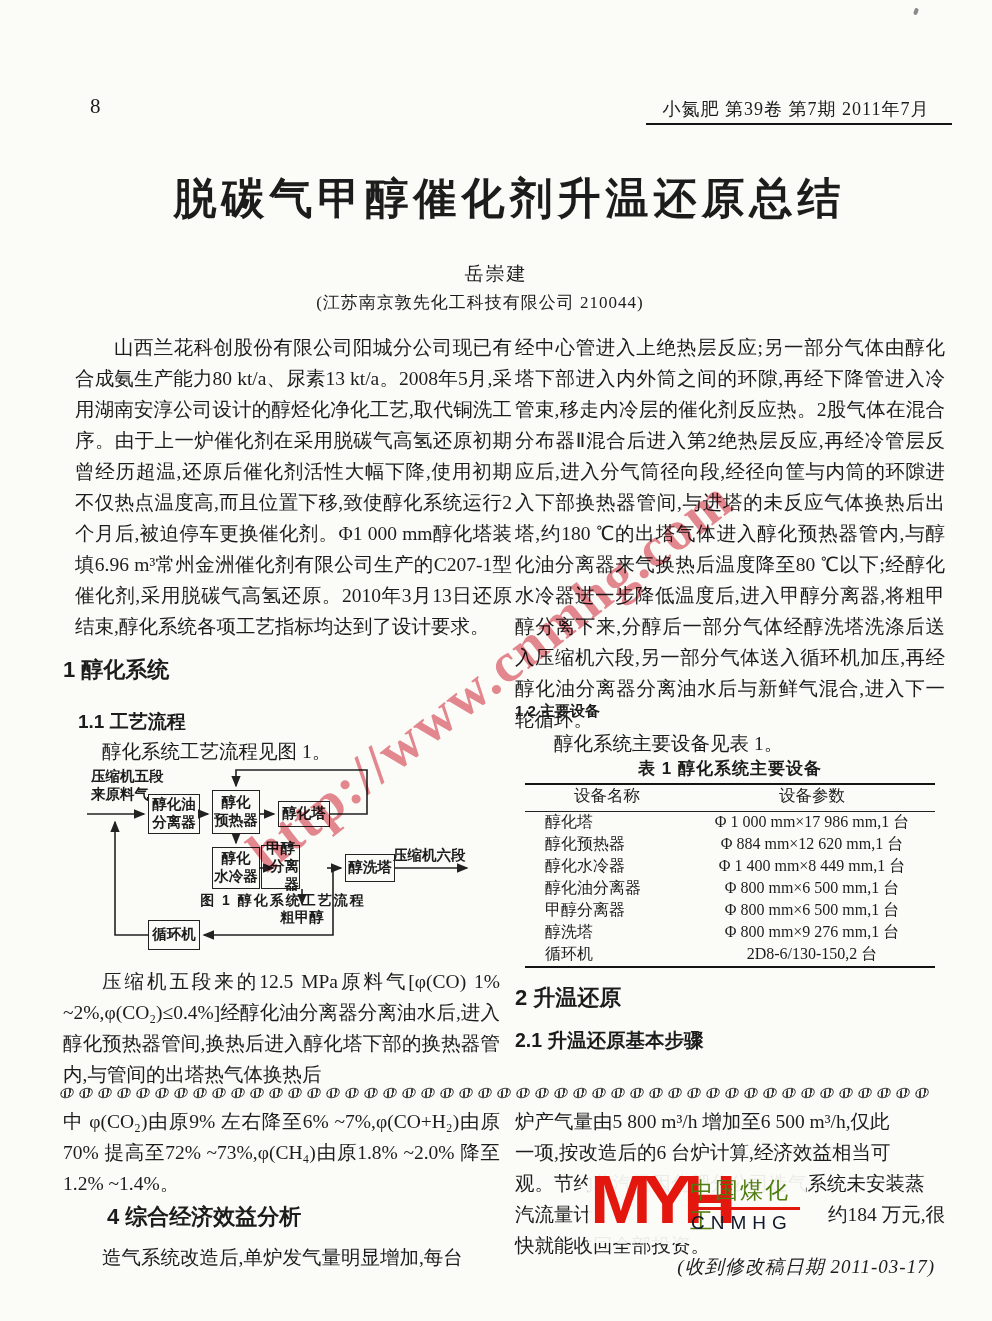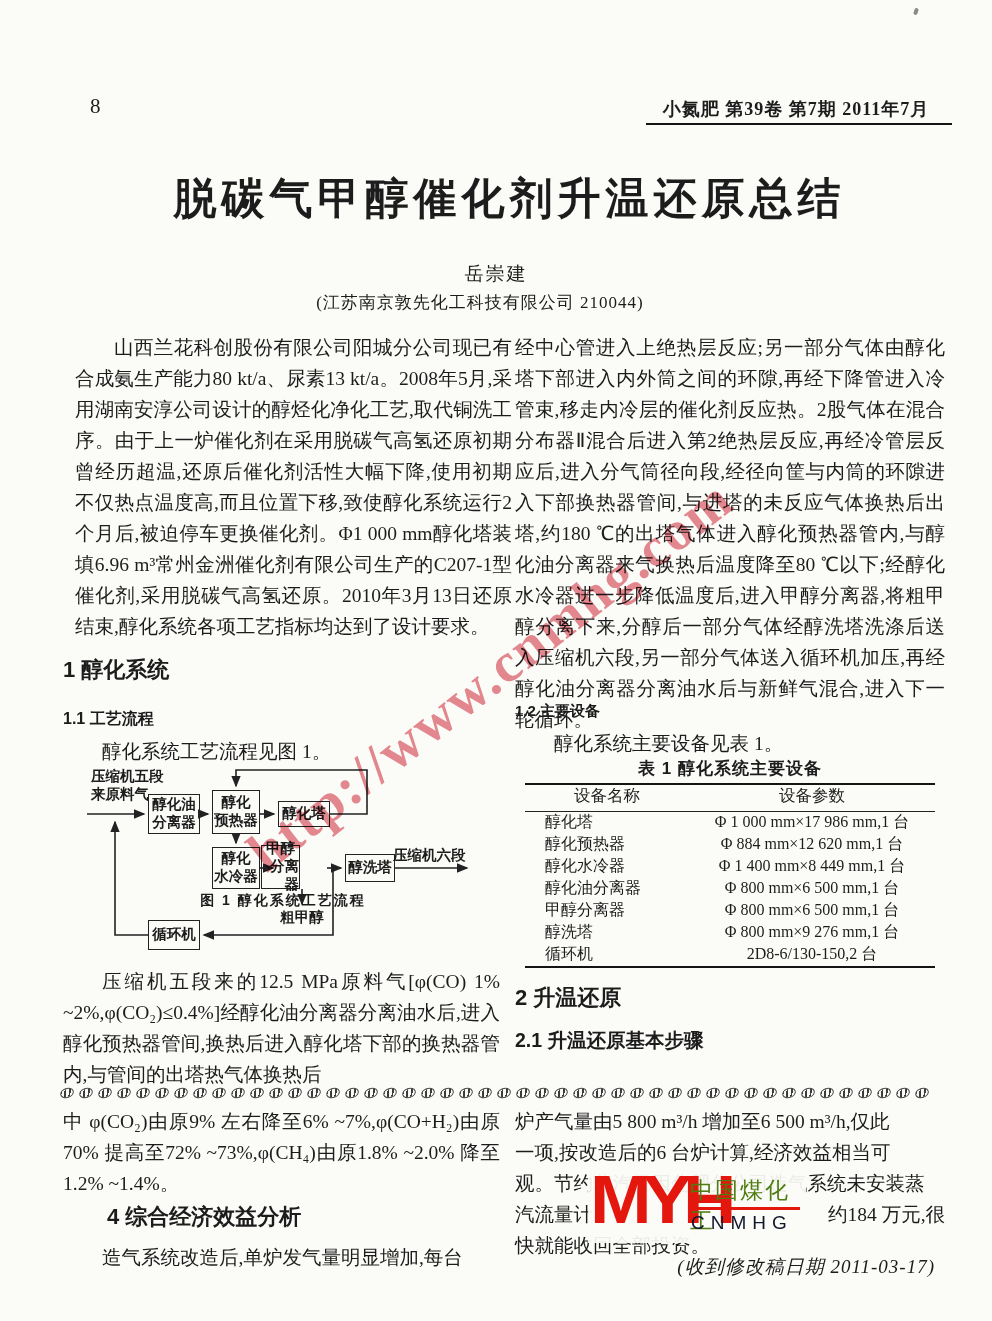--- a/index.html
+++ b/index.html
@@ -7,34 +7,34 @@
   #page {
     position:relative; width:992px; height:1321px; margin:0 auto;
     background:#fbfbf8; overflow:hidden;
     font-family:"Liberation Serif", serif; color:#1c1c1c;
   }
   .abs { position:absolute; }
   .sans  { font-family:"Liberation Sans", sans-serif; }
   .just { text-align:justify; text-justify:inter-ideograph; }
 
   #page-number { left:90px; top:94px; font-size:21px; }
-  #journal-header { left:640px; top:97px; width:312px; text-align:center; font-size:18px; letter-spacing:1px;font-weight:bold; }
+  #journal-header { left:640px; top:97px; width:312px; text-align:center; font-size:18px; letter-spacing:1px; }
   #journal-rule { left:646px; top:123px; width:306px; height:2.4px; background:#141414; }
   #speck1 { left:914px; top:8px; width:4px; height:7px; background:#8a8a88; border-radius:2px; transform:rotate(20deg); }
 
   #article-title { left:0; top:170px; width:992px; text-align:center; font-size:43px; font-weight:bold; letter-spacing:5px;padding-left:27px; }
   #article-author { left:0; top:261px; width:992px; text-align:center; font-size:19px; letter-spacing:2px; }
   #article-affil { left:0; top:291px; width:960px; text-align:center; font-size:17px; letter-spacing:1px; }
 
   .body-par { font-size:19.5px; line-height:31px; }
   .indent { text-indent:2em; }
 
   #intro-par { left:63px; top:332px; width:437px;margin-left:12px; }
   #h-sec1 { left:63px; top:655px; font-size:22px; font-weight:bold; }
-  #h-sec11 { left:63px; top:709px; font-size:16px; font-weight:bold; }
+  #h-sec11 { left:78px; top:709px; font-size:19px; font-weight:bold; }
   #p-seefig { left:63px; top:736px; width:437px; }
 
   
   #figure { left:63px; top:762px; width:440px; height:182px; }
   #figure svg { position:absolute; left:0; top:0; }
   .fbox {
     position:absolute; border:1.6px solid #222;
     display:flex; flex-direction:column; align-items:center; justify-content:center;
     font-size:14.5px; font-weight:bold; line-height:1.22; text-align:center;
   }

